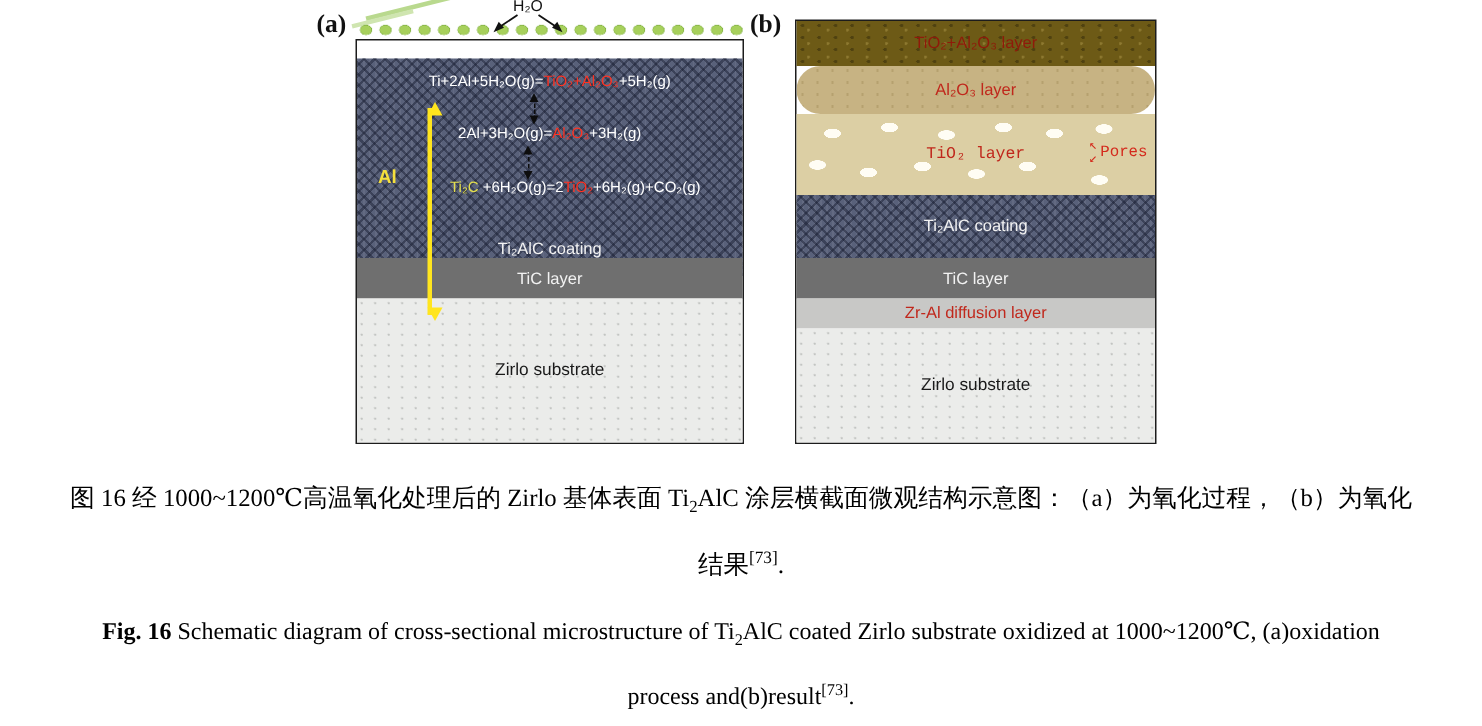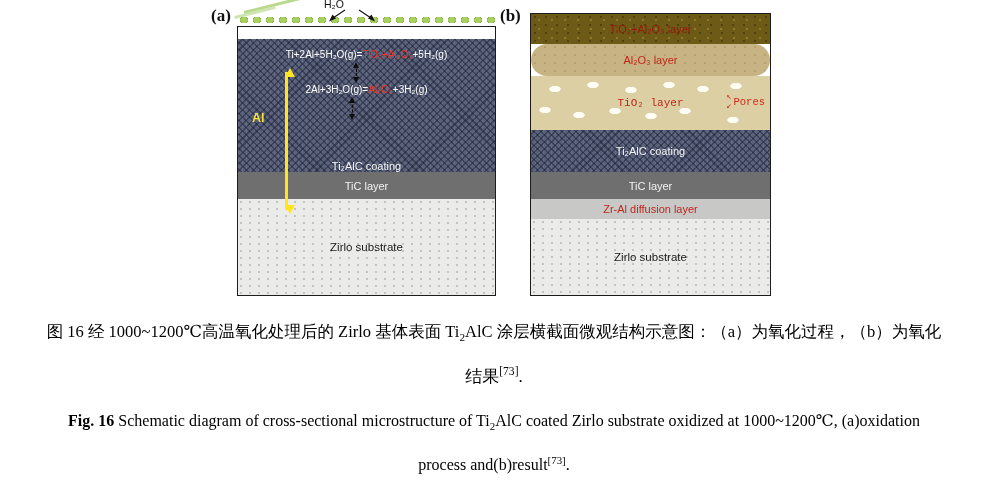--- a/index.html
+++ b/index.html
@@ -12,21 +12,21 @@
              font-size:17px; font-weight:600; color:#111; }
   .pa-letter { left:211px; top:6px; }
   .pb-letter { left:500px; top:6px; }
 
   
   .gline { position:absolute; height:2.5px; background:#b9d98e; z-index:2; }
   .gline1 { left:243px; top:3px; width:66px; transform:rotate(-14deg); }
   .gline2 { left:234px; top:11px; width:42px; transform:rotate(-14deg); background:#cfe5b0; }
 
   
-  .h2o { position:absolute; left:324px; top:-1px; width:56px; text-align:left; z-index:4; }
+  .h2o { position:absolute; left:324px; top:-1px; width:56px; text-align:center; z-index:4; }
   .h2o-label { font-size:10.5px; color:#111; display:block; line-height:11px; }
   .h2o-arrows { display:block; margin:-1px auto 0; }
 
   
   .bumps { position:absolute; left:237px; top:12px; width:259px; height:15px; z-index:3;
     background-image: radial-gradient(6px 5px at 7px 8px, #a7d05c 58%, #76a839 66%, rgba(0,0,0,0) 70%);
     background-size:13px 15px; background-repeat:repeat-x; }
 
   
   .panel { position:absolute; border:1px solid #1c1c1c; background:#fff; }
@@ -147,20 +147,21 @@
   </div>
 
   <div class="bumps"></div>
 
   <div class="panel panel-a">
     <div class="layer l-coating tex-coating">
       <div class="eq eq1"><span style="color: rgb(255, 255, 255);">Ti+2Al+5H₂O(g)=</span><span style="color: rgb(255, 51, 35);">TiO₂+Al₂O₃</span><span style="color: rgb(255, 255, 255);">+5H₂(g)</span></div>
       <div class="dash-arrow da1"></div>
       <div class="eq eq2"><span style="color: rgb(255, 255, 255);">2Al+3H₂O(g)=</span><span style="color: rgb(255, 51, 35);">Al₂O₃</span><span style="color: rgb(255, 255, 255);">+3H₂(g)</span></div>
       <div class="dash-arrow da2"></div>
+      <div class="eq eq3"><span style="color: rgb(227, 222, 78);">Ti₂C </span><span style="color: rgb(255, 255, 255);">+6H₂O(g)=2</span><span style="color: rgb(255, 51, 35);">TiO₂</span><span style="color: rgb(255, 255, 255);">+6H₂(g)+CO₂(g)</span></div>
       <div class="coating-label white-label">Ti₂AlC coating</div>
     </div>
     <div class="layer l-tic">
       <span class="white-label">TiC layer</span>
     </div>
     <div class="layer l-zirlo tex-zirlo">
       <span class="dark-label">Zirlo substrate</span>
     </div>
     <div class="al-arrow"></div>
     <div class="al-label">Al</div>

